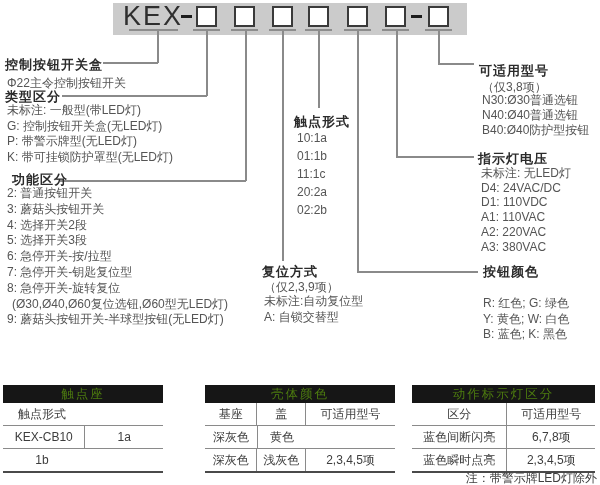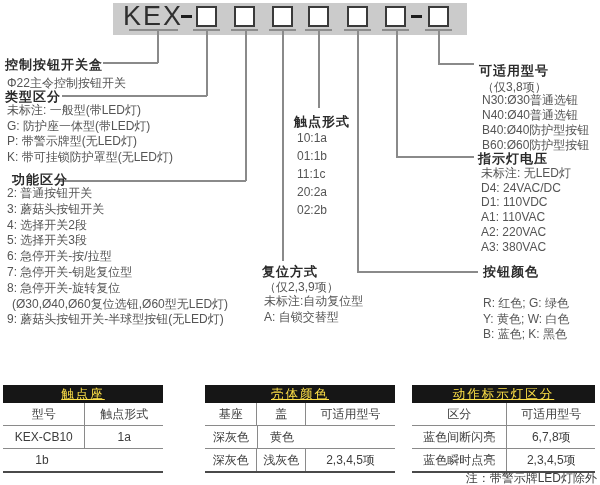--- a/index.html
+++ b/index.html
@@ -11,22 +11,22 @@
   .ubar{height:2px;background:#8d8d8d;}
   .dashbar{height:3px;background:#1c1c1c;}
   .vline{width:1.5px;background:#8a8a8a;}
   .hline{height:1.5px;background:#8a8a8a;}
   .kex{font-size:27px;font-weight:500;color:#2f2f2f;letter-spacing:2px;line-height:27px;}
   .h1{font-size:13px;font-weight:bold;color:#2b2b2b;letter-spacing:1px;white-space:nowrap;}
   .txt{font-size:12px;color:#555;white-space:nowrap;}
   .list div{white-space:nowrap;}
   .indent{margin-left:5px;}
   .tbl{position:absolute;font-size:12px;color:#3d3d3d;}
-  .tbl-title{background:#161616;color:#fde047;text-align:center;height:18px;line-height:18px;
-             font-size:12.5px;letter-spacing:2px;text-decoration:underline;}
+  .tbl-title{background:#161616;color:#4d7c0f;text-align:center;height:18px;line-height:18px;
+             font-size:12.5px;letter-spacing:2px;}
   .tbl-row{display:flex;border-bottom:1px solid #8a8a8a;height:22px;line-height:22px;}
   .tbl-row:last-child{border-bottom:2px solid #4a4a4a;}
   .tbl-cell{text-align:center;overflow:hidden;white-space:nowrap;}
   .tbl-cell + .tbl-cell{border-left:1px solid #8a8a8a;}
   .footnote{font-size:12px;color:#3f3f3f;text-align:right;white-space:nowrap;}
 </style>
 </head>
 <body>
 
 <div id="stage">
@@ -74,21 +74,21 @@
 
   <div class="abs vline" style="left:438px;top:31px;height:33px;"></div>
   <div class="abs hline" style="left:438px;top:63px;width:36px;"></div>
 
   <div class="abs h1" style="left:5px;top:56px;">控制按钮开关盒</div>
   <div class="abs txt" style="left:7px;top:75px;">Φ22主令控制按钮开关</div>
 
   <div class="abs h1" style="left:5px;top:88px;">类型区分</div>
   <div class="abs txt list" style="left:7px;top:103px;line-height:15.5px;">
     <div>未标注: 一般型(带LED灯)</div>
-    <div>G: 防护座一体型(带LED灯)</div>
+    <div>G: 控制按钮开关盒(无LED灯)</div>
     <div>P: 带警示牌型(无LED灯)</div>
     <div>K: 带可挂锁防护罩型(无LED灯)</div>
   </div>
 
   <div class="abs h1" style="left:12px;top:171px;">功能区分</div>
   <div class="abs txt list" style="left:7px;top:186px;line-height:15.8px;">
     <div>2: 普通按钮开关</div>
     <div>3: 蘑菇头按钮开关</div>
     <div>4: 选择开关2段</div>
     <div>5: 选择开关3段</div>
@@ -114,21 +114,20 @@
     <div>未标注:自动复位型</div>
     <div>A: 自锁交替型</div>
   </div>
 
   <div class="abs h1" style="left:479px;top:62px;">可适用型号</div>
   <div class="abs txt" style="left:482px;top:79px;">（仅3,8项）</div>
   <div class="abs txt list" style="left:482px;top:93px;line-height:15px;">
     <div>N30:Ø30普通选钮</div>
     <div>N40:Ø40普通选钮</div>
     <div>B40:Ø40防护型按钮</div>
-    <div>B60:Ø60防护型按钮</div>
   </div>
 
   <div class="abs h1" style="left:478px;top:150px;">指示灯电压</div>
   <div class="abs txt list" style="left:481px;top:166px;line-height:14.7px;">
     <div>未标注: 无LED灯</div>
     <div>D4: 24VAC/DC</div>
     <div>D1: 110VDC</div>
     <div>A1: 110VAC</div>
     <div>A2: 220VAC</div>
     <div>A3: 380VAC</div>
@@ -137,21 +136,20 @@
   <div class="abs h1" style="left:483px;top:263px;">按钮颜色</div>
   <div class="abs txt list" style="left:483px;top:280px;line-height:15.5px;margin-top:16px;">
     <div>R: 红色; G: 绿色</div>
     <div>Y: 黄色; W: 白色</div>
     <div>B: 蓝色; K: 黑色</div>
   </div>
 
   <div class="tbl" style="left:3px;top:385px;width:160px;">
     <div class="tbl-title">触点座</div>
     <div class="tbl-row">
-      <div class="tbl-cell" style="width:82px;">型号</div>
       <div class="tbl-cell" style="width:78px;">触点形式</div>
     </div>
     <div class="tbl-row">
       <div class="tbl-cell" style="width:82px;">KEX-CB10</div>
       <div class="tbl-cell" style="width:78px;">1a</div>
     </div>
     <div class="tbl-row">
       <div class="tbl-cell" style="width:78px;">1b</div>
     </div>
   </div>

